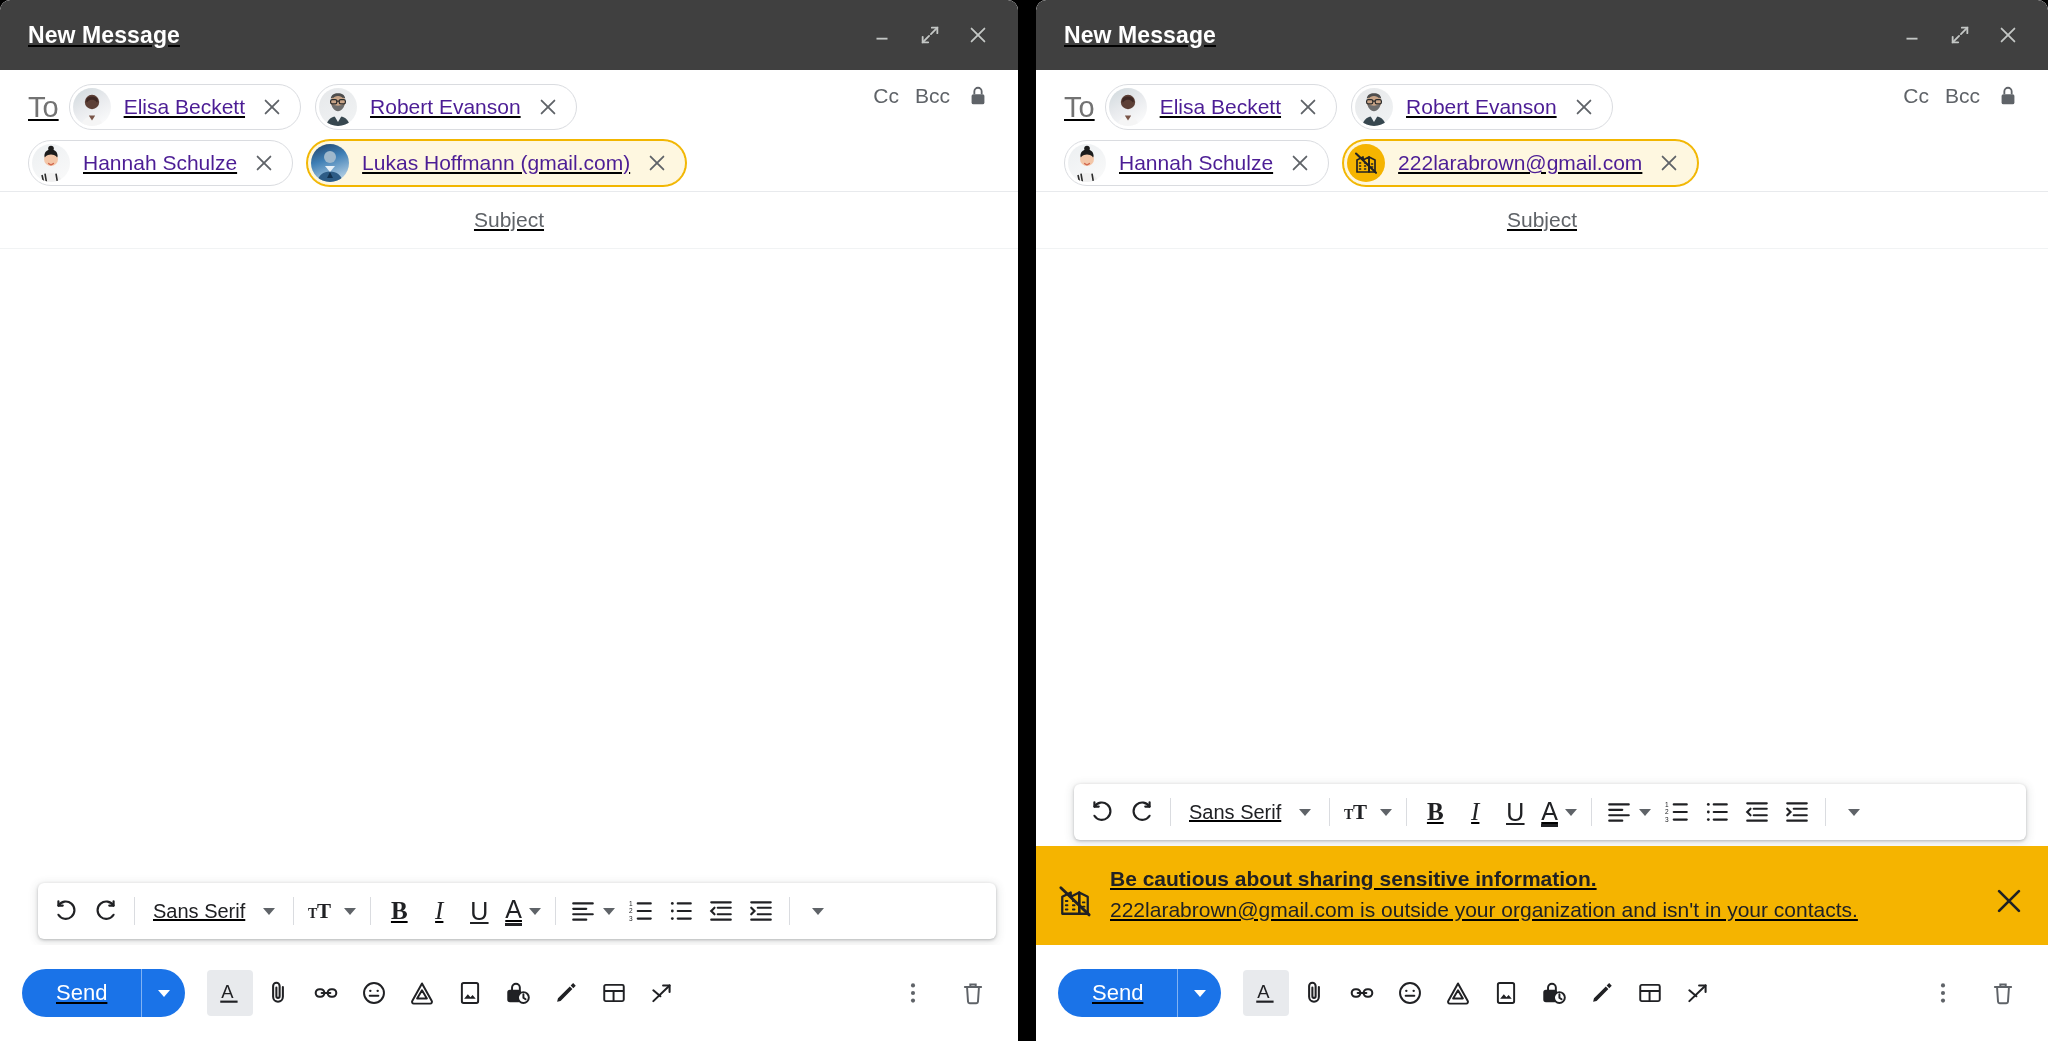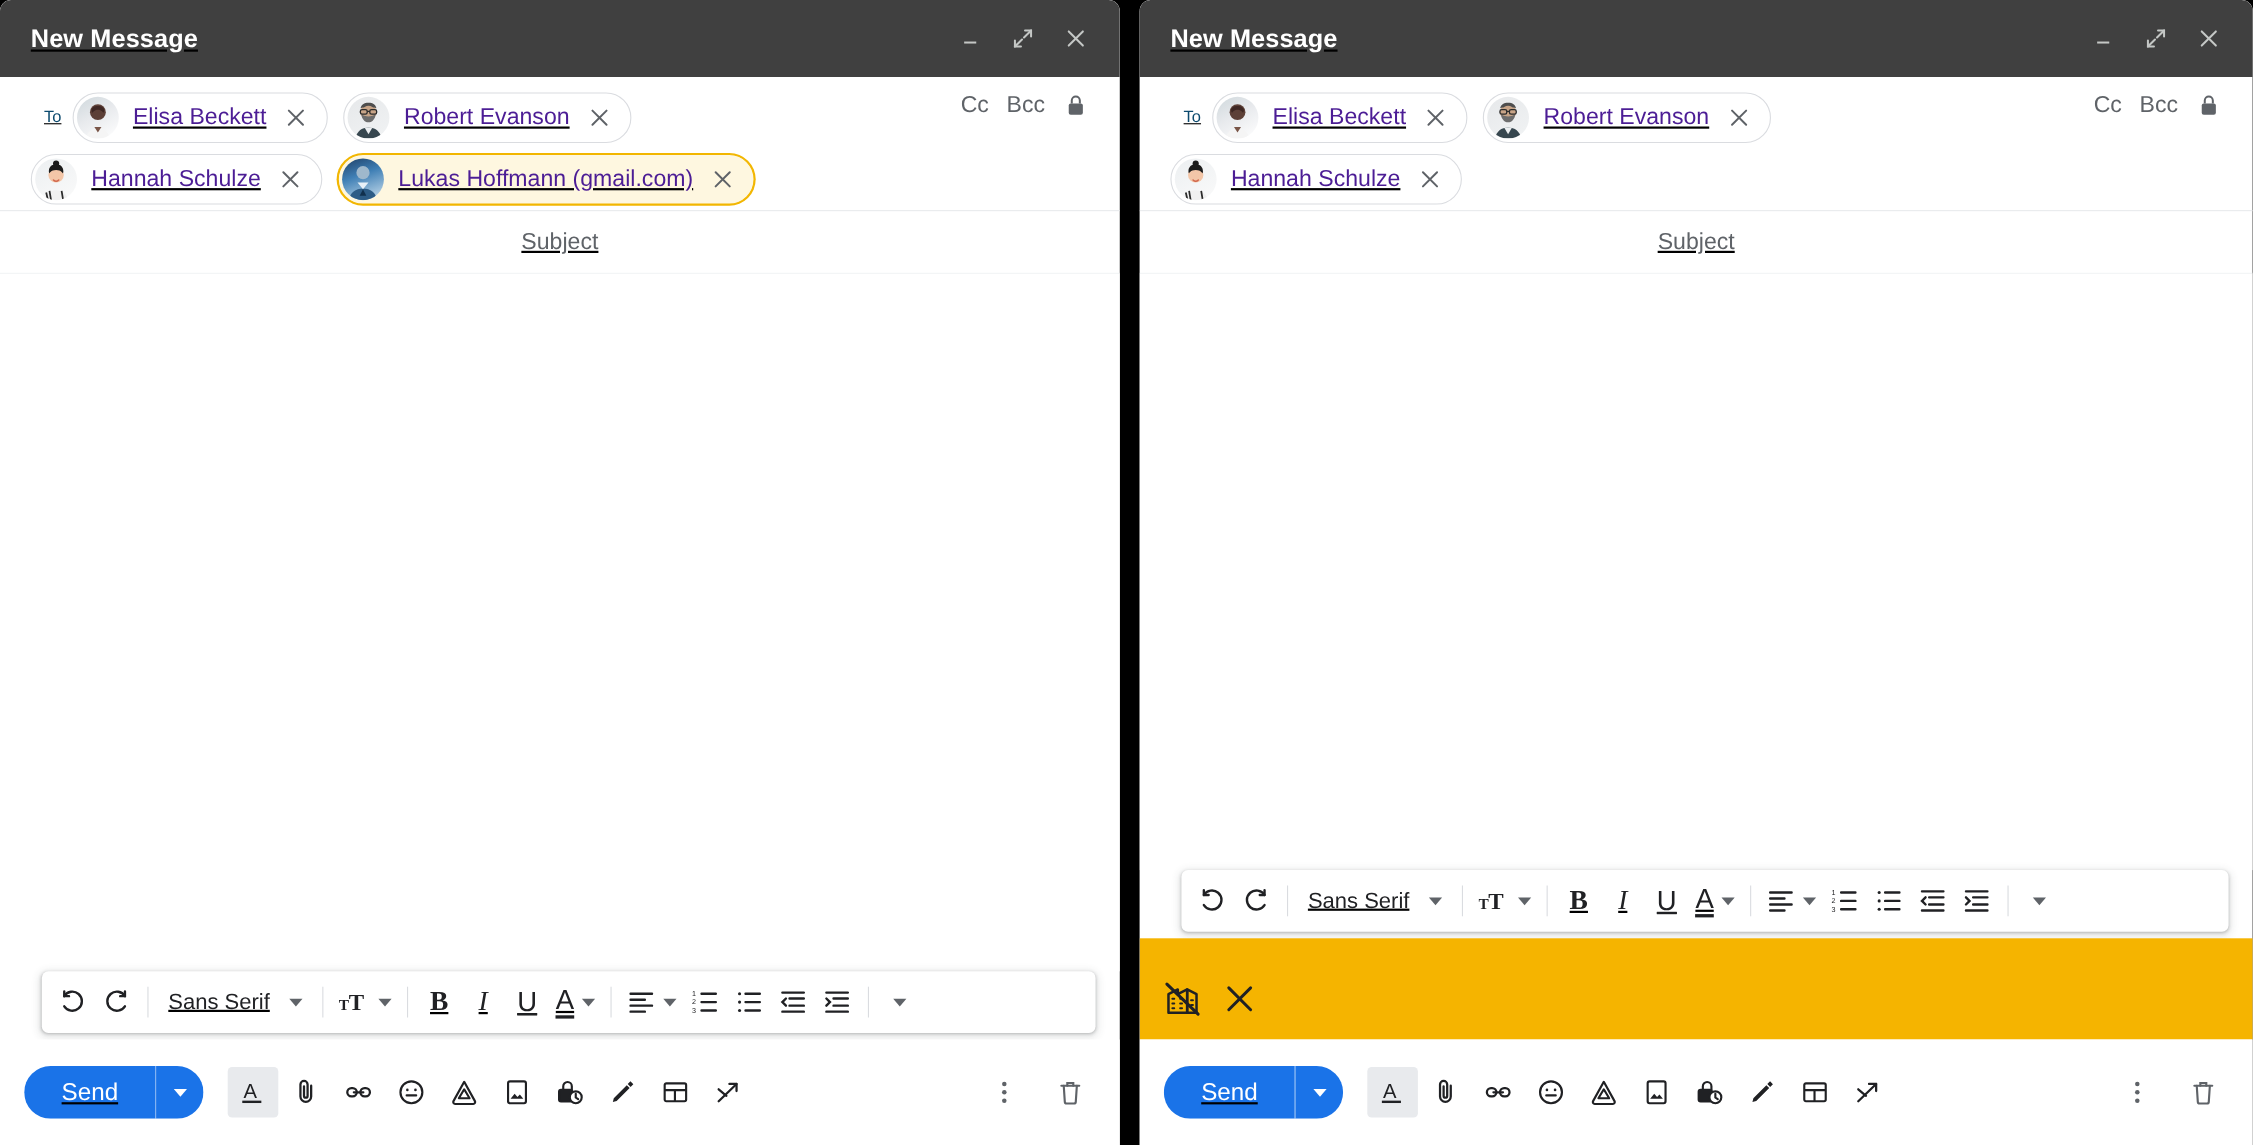--- a/index.html
+++ b/index.html
@@ -43,22 +43,22 @@
   .winbtn svg { display: block; }
 
   
   .recipients {
     padding: 9px 28px 0 28px;
     border-bottom: 1px solid #e8eaed;
     position: relative;
   }
   .rec-rows { display: flex; flex-wrap: wrap; align-items: flex-start; padding-right: 170px; }
   .to-label {
-    font-size: 15px; color: #0c4a6e; line-height: 46px;
-    margin: 5px 10px 5px 12px; flex: 0 0 auto;
+    font-size: 29px; color: #737373; line-height: 46px;
+    margin: 5px 10px 5px 0; flex: 0 0 auto;
   }
   .chip {
     display: inline-flex; align-items: center;
     height: 46px; margin: 5px 14px 5px 0;
     padding: 0 16px 0 3px;
     border: 1px solid #dadce0; border-radius: 24px;
     background: #fff; max-width: 100%;
     cursor: pointer;
   }
   .chip.external {
@@ -552,20 +552,36 @@
             </svg>
           </div>
           <div class="name">Hannah Schulze</div>
           <div class="xbtn">
             <svg width="22" height="22" viewBox="0 0 24 24" fill="none" stroke="#5f6368" stroke-width="2" stroke-linecap="round">
                 <path d="M5 5l14 14M19 5L5 19"></path>
               </svg>
           </div>
         </div>
 
+        <div class="chip external">
+          <div class="av" style="background:#f5b400;display:flex;align-items:center;justify-content:center">
+            <svg width="24" height="24" viewBox="0 0 24 24" fill="none" stroke="#202124" stroke-width="1.7" stroke-linejoin="round">
+              <path d="M3 21V9l6-3v3l6-3v15z"></path>
+              <path d="M15 21V6l6 3v12z"></path>
+              <path d="M5.5 12h1.2M5.5 15h1.2M5.5 18h1.2M10.5 12h1.2M10.5 15h1.2M10.5 18h1.2M17.5 13h1.2M17.5 16h1.2" stroke-width="1.4" stroke-linecap="round"></path>
+              <path d="M2 2.6 22 21.8" stroke="#202124" stroke-width="2.1" stroke-linecap="round"></path>
+            </svg>
+          </div>
+          <div class="name">222larabrown@gmail.com</div>
+          <div class="xbtn">
+            <svg width="22" height="22" viewBox="0 0 24 24" fill="none" stroke="#5f6368" stroke-width="2" stroke-linecap="round">
+                <path d="M5 5l14 14M19 5L5 19"></path>
+              </svg>
+          </div>
+        </div>
       </div>
 
       <div class="ccbcc">
         <span class="lk">Cc</span>
         <span class="lk">Bcc</span>
         <span class="lock">
           <svg width="22" height="22" viewBox="0 0 24 24" fill="#5f6368">
             <path d="M12 2a5 5 0 0 0-5 5v3h2V7a3 3 0 0 1 6 0v3h2V7a5 5 0 0 0-5-5z"></path>
             <rect x="5" y="10" width="14" height="11" rx="2"></rect>
           </svg>
@@ -664,20 +680,24 @@
 
     <div class="warnbar">
       <div class="wicon">
         <svg width="34" height="34" viewBox="0 0 24 24" fill="none" stroke="#202124" stroke-width="1.6" stroke-linejoin="round">
           <path d="M3 21V9l6-3v3l6-3v15z"></path>
           <path d="M15 21V6l6 3v12z"></path>
           <path d="M5.5 12h1.2M5.5 15h1.2M5.5 18h1.2M10.5 12h1.2M10.5 15h1.2M10.5 18h1.2M17.5 13h1.2M17.5 16h1.2" stroke-width="1.3" stroke-linecap="round"></path>
           <path d="M2 2.6 22 21.8" stroke="#202124" stroke-width="2" stroke-linecap="round"></path>
         </svg>
       </div>
+      <div class="wtext">
+        <div style="font-weight:700">Be cautious about sharing sensitive information.</div>
+        <div>222larabrown@gmail.com is outside your organization and isn't in your contacts.</div>
+      </div>
       <div class="wclose">
         <svg width="34" height="34" viewBox="0 0 24 24" fill="none" stroke="#202124" stroke-width="1.9" stroke-linecap="round">
             <path d="M5 5l14 14M19 5L5 19"></path>
           </svg>
       </div>
     </div>
 
     <div class="sendbar">
       <div class="sendgrp">
         <button class="sendbtn">Send</button>

